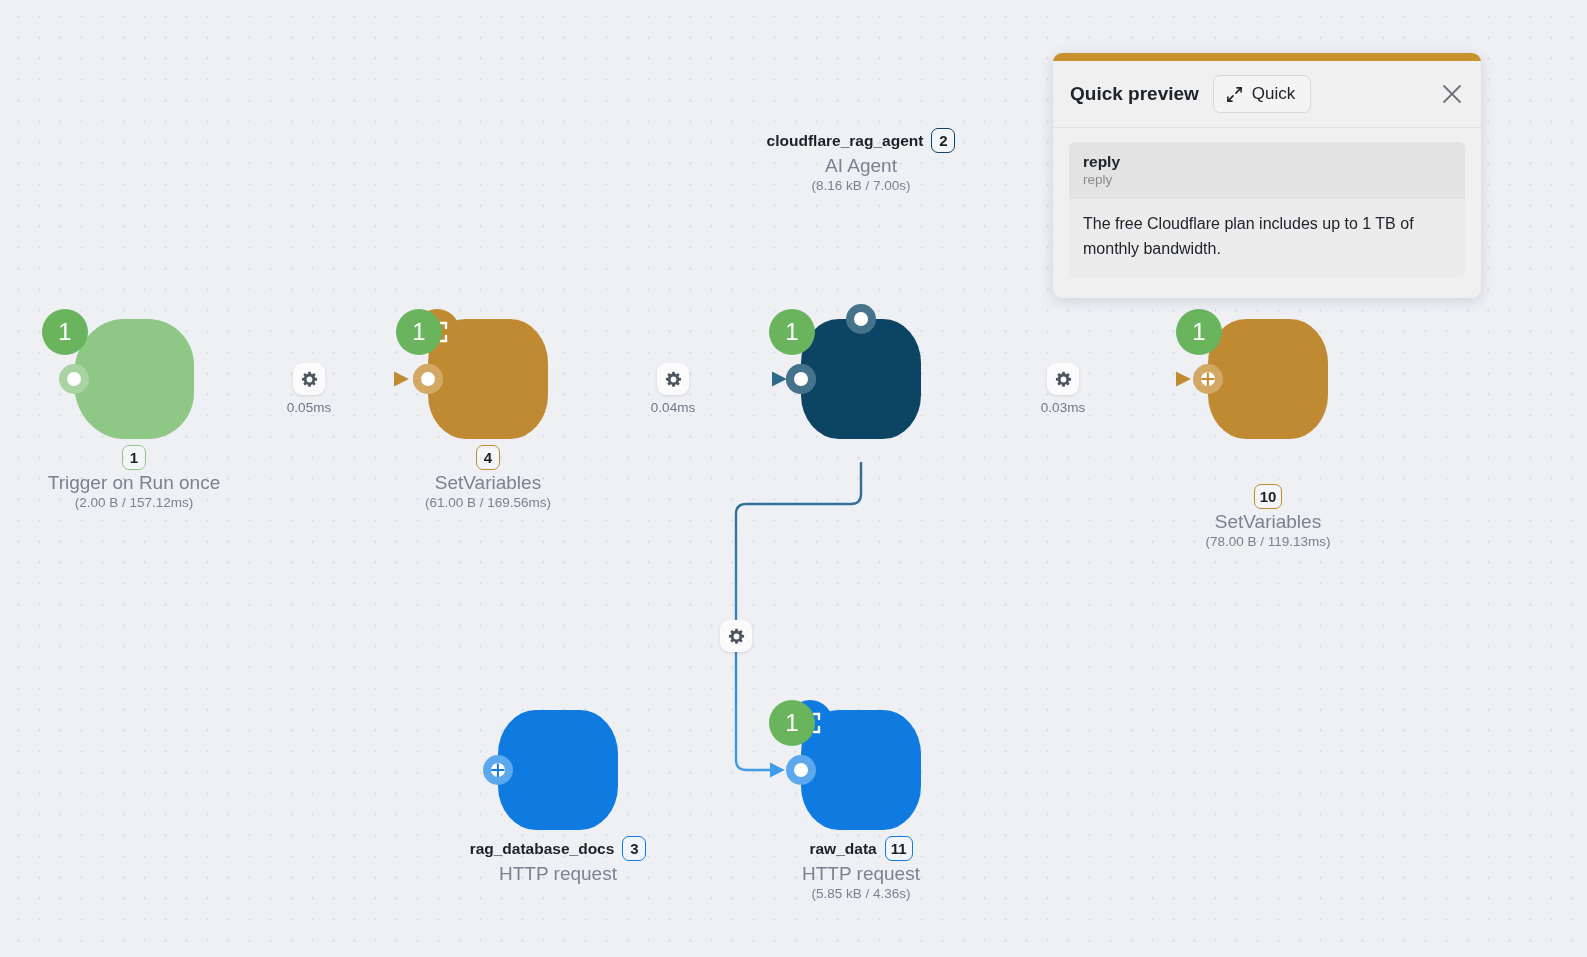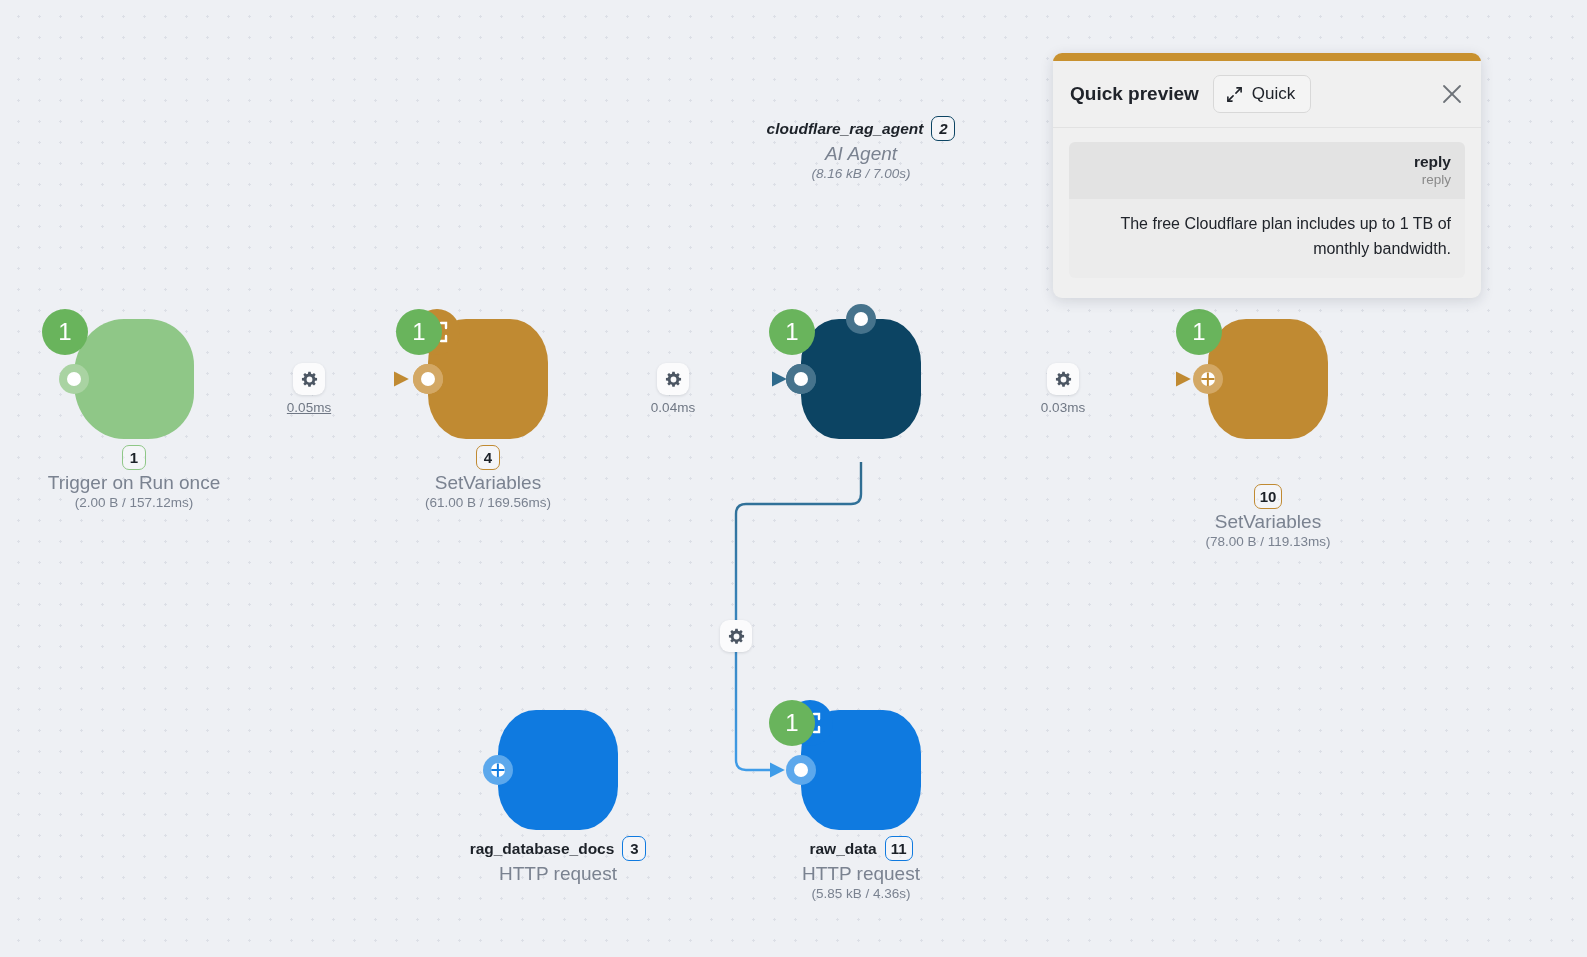--- a/index.html
+++ b/index.html
@@ -77,21 +77,21 @@
     z-index: 4;
   }
 
   
   .node-label {
     position: absolute;
     width: 300px; left: -90px;
     text-align: center;
   }
   .node-label.below { top: 126px; }
-  .node-label.above { bottom: 138px; font-style: italic; }
+  .node-label.above { bottom: 126px; }
   .nl-title {
     font-size: 15.5px; font-weight: 700; color: #1c2128;
     display: inline-flex; align-items: center; gap: 8px;
   }
   .idx-chip {
     display: inline-flex; align-items: center; justify-content: center;
     min-width: 24px; height: 25px; padding: 0 5px;
     border: 1.6px solid; border-radius: 7px;
     font-size: 15px; font-weight: 700; color: #1c2128;
     background: rgba(255,255,255,0.35);
@@ -144,21 +144,21 @@
     border-radius: 7px;
     font-size: 17px; color: #20242b;
     cursor: pointer;
   }
   #preview .close-x {
     margin-left: auto;
     width: 26px; height: 26px;
     display: flex; align-items: center; justify-content: center;
     cursor: pointer;
   }
-  #preview .body { padding: 14px 16px 20px 16px; text-align: right; }
+  #preview .body { padding: 14px 16px 20px 16px; }
   #preview .card { border-radius: 6px; overflow: hidden; }
   #preview .card-head { background: #e3e3e3; padding: 11px 14px 12px 14px; }
   #preview .k-name { font-size: 15.5px; font-weight: 700; color: #20242b; }
   #preview .k-type { font-size: 13.5px; color: #8a8a8a; margin-top: 1px; }
   #preview .card-body {
     background: #ececec;
     padding: 13px 14px 16px 14px;
     font-size: 16px; line-height: 1.55; color: #20242b;
   }
 </style>
@@ -371,21 +371,21 @@
       <div class="nl-sub">HTTP request</div>
       <div class="nl-stats">(5.85 kB / 4.36s)</div>
     </div>
   </div>
 
   <div class="edge-gear" style="left:293px; top:363px;">
     <svg width="17" height="17" viewBox="0 0 20 20" fill="#4c5663">
       <path d="M10,6.6 A3.4,3.4 0 1,0 10,13.4 A3.4,3.4 0 1,0 10,6.6 Z M8.6,0.8 h2.8 l0.4,2.3 1.6,0.7 1.9,-1.4 2,2 -1.4,1.9 0.7,1.6 2.3,0.4 v2.8 l-2.3,0.4 -0.7,1.6 1.4,1.9 -2,2 -1.9,-1.4 -1.6,0.7 -0.4,2.3 h-2.8 l-0.4,-2.3 -1.6,-0.7 -1.9,1.4 -2,-2 1.4,-1.9 -0.7,-1.6 -2.3,-0.4 v-2.8 l2.3,-0.4 0.7,-1.6 -1.4,-1.9 2,-2 1.9,1.4 1.6,-0.7 Z"></path>
     </svg>
   </div>
-  <div class="edge-time" style="left:249px; top:400px;text-decoration:underline;">0.05ms</div>
+  <div class="edge-time" style="left:249px; top:400px;">0.05ms</div>
 
   <div class="edge-gear" style="left:657px; top:363px;">
     <svg width="17" height="17" viewBox="0 0 20 20" fill="#4c5663">
       <path d="M10,6.6 A3.4,3.4 0 1,0 10,13.4 A3.4,3.4 0 1,0 10,6.6 Z M8.6,0.8 h2.8 l0.4,2.3 1.6,0.7 1.9,-1.4 2,2 -1.4,1.9 0.7,1.6 2.3,0.4 v2.8 l-2.3,0.4 -0.7,1.6 1.4,1.9 -2,2 -1.9,-1.4 -1.6,0.7 -0.4,2.3 h-2.8 l-0.4,-2.3 -1.6,-0.7 -1.9,1.4 -2,-2 1.4,-1.9 -0.7,-1.6 -2.3,-0.4 v-2.8 l2.3,-0.4 0.7,-1.6 -1.4,-1.9 2,-2 1.9,1.4 1.6,-0.7 Z"></path>
     </svg>
   </div>
   <div class="edge-time" style="left:613px; top:400px;">0.04ms</div>
 
   <div class="edge-gear" style="left:1047px; top:363px;">
     <svg width="17" height="17" viewBox="0 0 20 20" fill="#4c5663">

